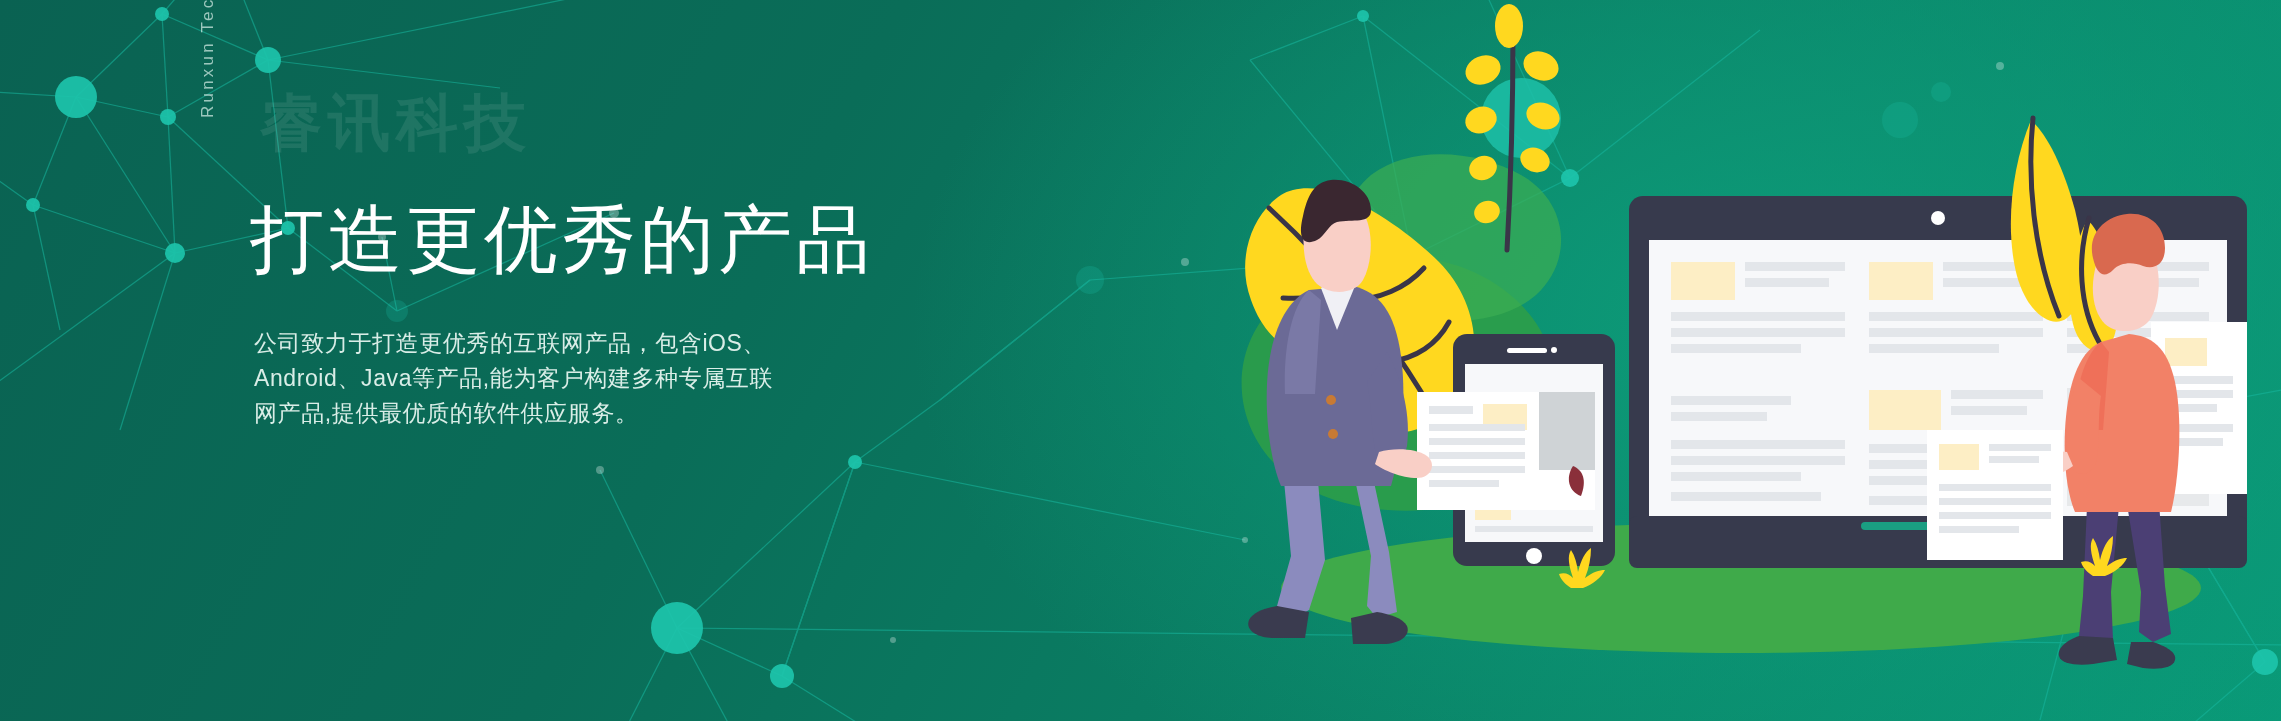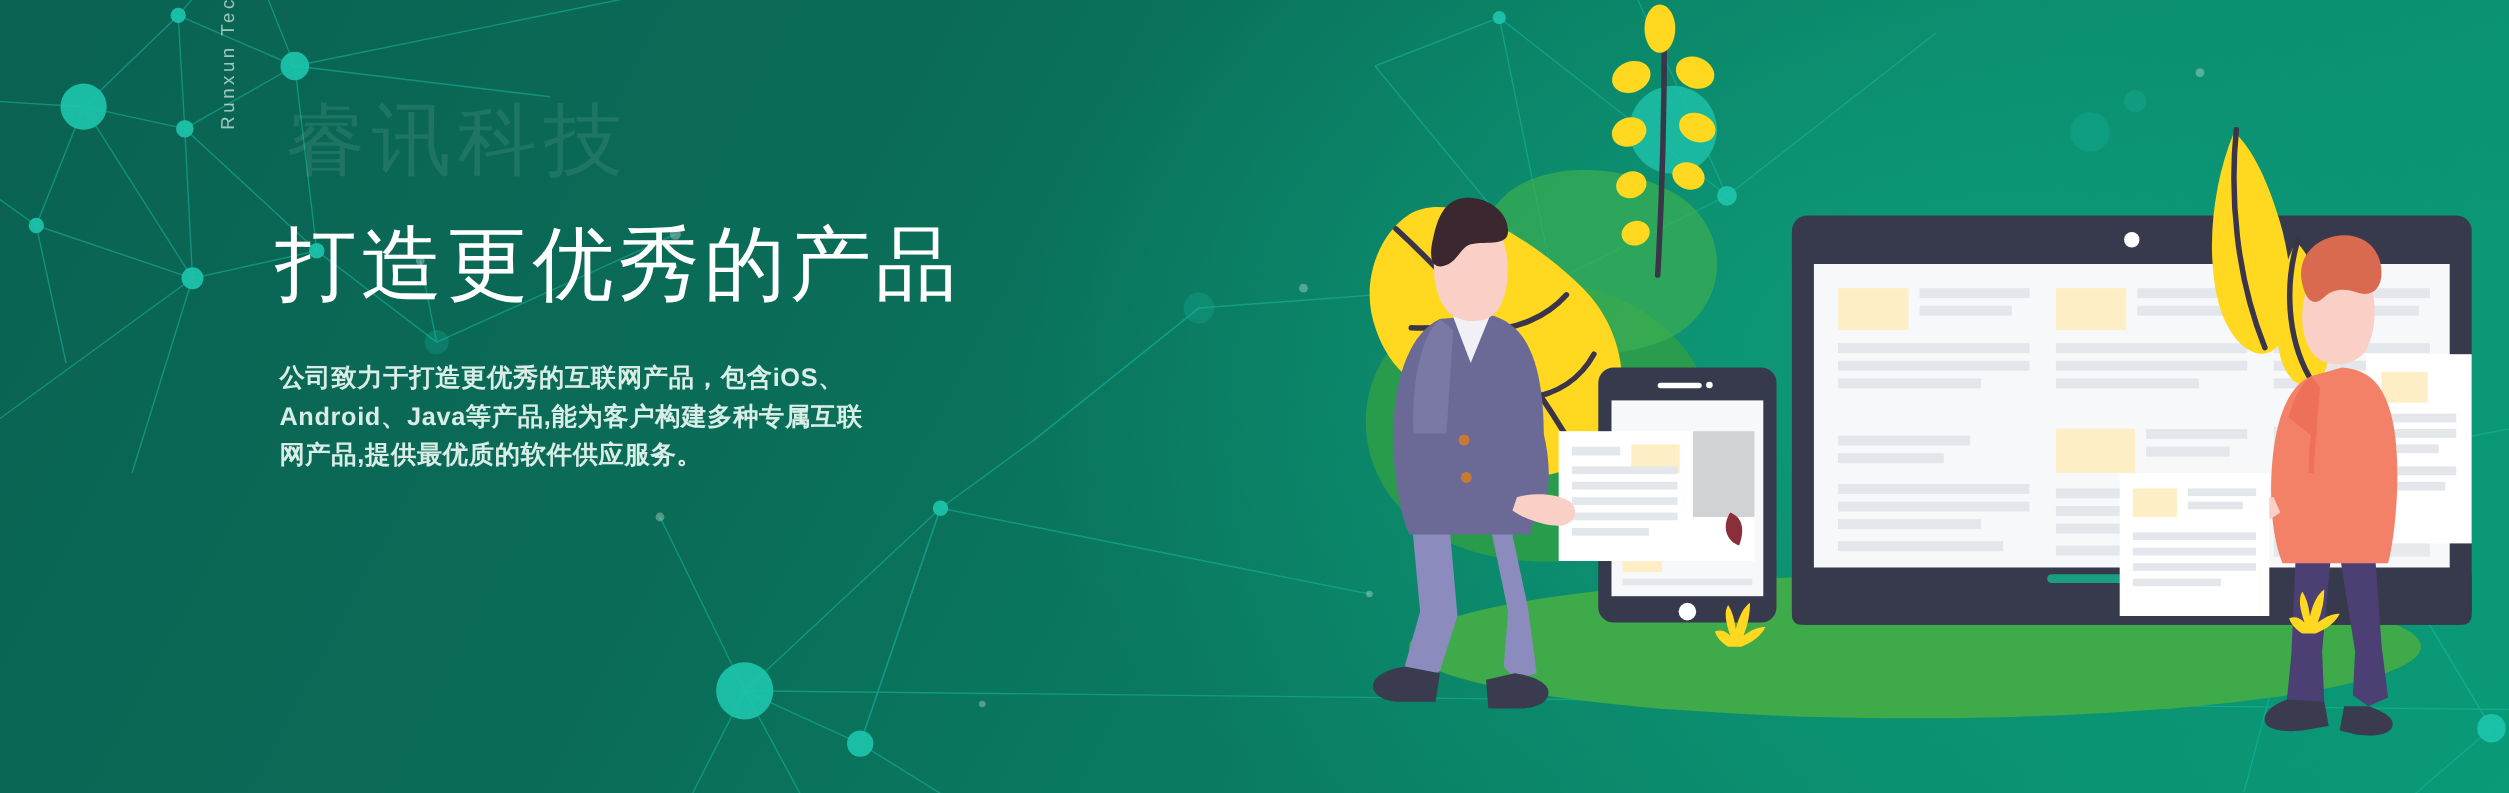--- a/index.html
+++ b/index.html
@@ -42,22 +42,22 @@
     font-size:17px;
     letter-spacing:3.2px;
     color:rgba(214,237,230,.72);
     white-space:nowrap;
     font-weight:400;
   }
 
   .ghost {
     position:absolute;
     left:10px; top:92px;
-    font-size:72px;
-    font-weight:400;
+    font-size:62px;
+    font-weight:700;
     letter-spacing:6px;
     color:rgba(255,255,255,.085);
     white-space:nowrap;
     line-height:1;
   }
   .headline {
     position:absolute;
     left:0px; top:195px;
     font-size:74px;
     font-weight:400;
@@ -67,21 +67,21 @@
     line-height:1.22;
   }
   .para {
     position:absolute;
     left:4px; top:326px;
     width:542px;
     font-size:23px;
     line-height:1.52;
     letter-spacing:.6px;
     color:rgba(233,247,242,.93);
-    font-weight:700;
+    font-weight:400;
   }
 
   
   .art {
     position:absolute;
     right:0; top:0;
     width:1060px;
     height:721px;
   }
   .art svg { display:block; width:100%; height:100%; }

